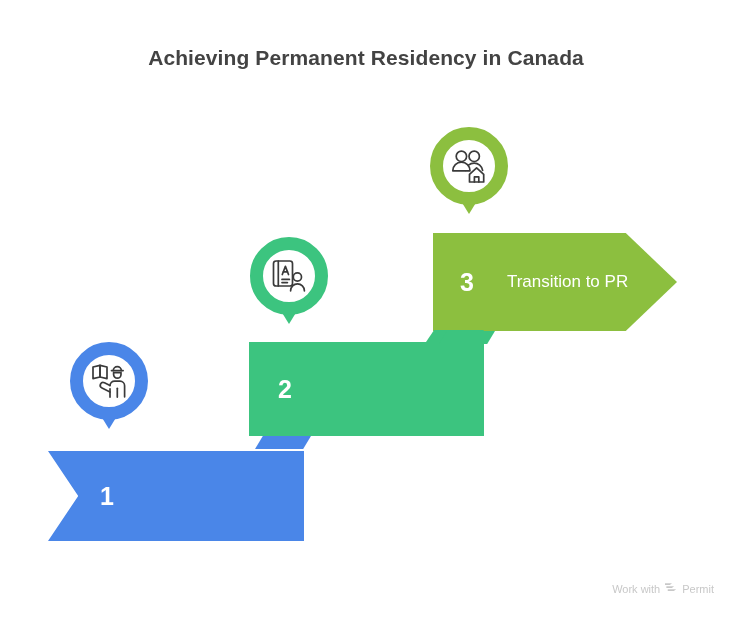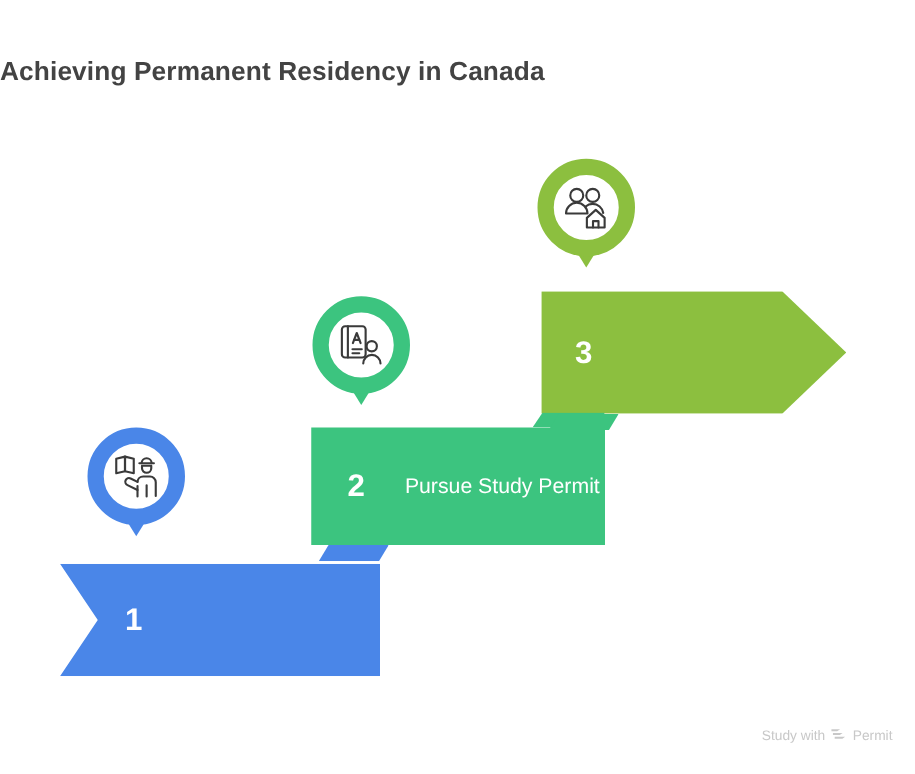--- a/index.html
+++ b/index.html
@@ -17,20 +17,21 @@
     background: #ffffff;
     overflow: hidden;
   }
 
   
   #page-title {
     position: absolute;
     left: 0;
     top: 46px;
     width: 732px;
+    text-align: center;
     font-size: 21px;
     font-weight: bold;
     color: #434343;
     letter-spacing: 0.1px;
   }
 
   
   .step-band {
     position: absolute;
     display: flex;
@@ -185,27 +186,27 @@
 </style>
 </head>
 <body>
 
 <div id="canvas">
 
   <div id="page-title">Achieving Permanent Residency in Canada</div>
 
   <div class="step-band" id="step-3">
     <span class="step-num">3</span>
+    <span class="step-label">Transition to PR</span>
   </div>
 
   <div class="connector-tab" id="connector-2-top"></div>
 
   <div class="step-band" id="step-2">
     <span class="step-num">2</span>
-    <span class="step-label">Pursue Study Permit</span>
   </div>
 
   <div class="connector-tab" id="connector-2-3"></div>
 
   <div class="connector-tab" id="connector-1-2"></div>
 
   <div class="step-band" id="step-1">
     <span class="step-num">1</span>
   </div>
 
@@ -267,21 +268,21 @@
         <path d="M3.8 24.8 a8.6 8.6 0 0 1 17.2 0 Z" fill="#ffffff"></path>
 
         <path d="M20.5 28.3 L27.6 21.9 L34.7 28.3 V36 H20.5 Z" fill="#ffffff"></path>
 
         <path d="M25.4 36 v-5.1 h4.4 V36"></path>
       </svg>
     </div>
   </div>
 
   <div id="watermark">
-    <span>Study with</span>
+    <span>Work with</span>
     <span class="wm-mark">
       <svg viewBox="0 0 14 12" width="12" height="11" fill="#c8c8c8">
         <path d="M0 1.1 L8.2 1.1 L5.6 3.1 L0 3.1 Z"></path>
         <path d="M1.6 4.6 L10.6 4.6 L8 6.6 L1.6 6.6 Z"></path>
         <path d="M3.2 8.1 L13 8.1 L10.4 10.1 L3.2 10.1 Z"></path>
       </svg>
     </span>
     <span>Permit</span>
   </div>
 

